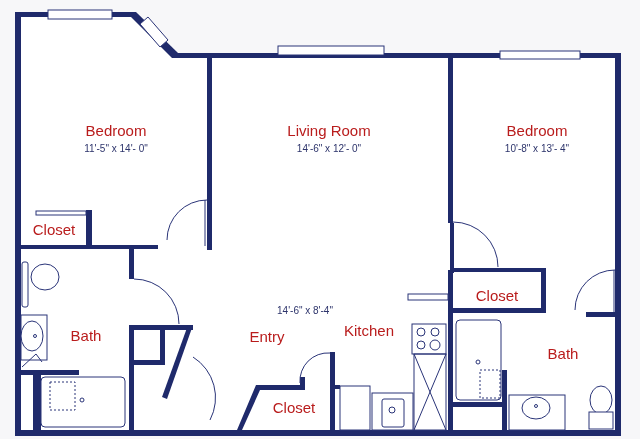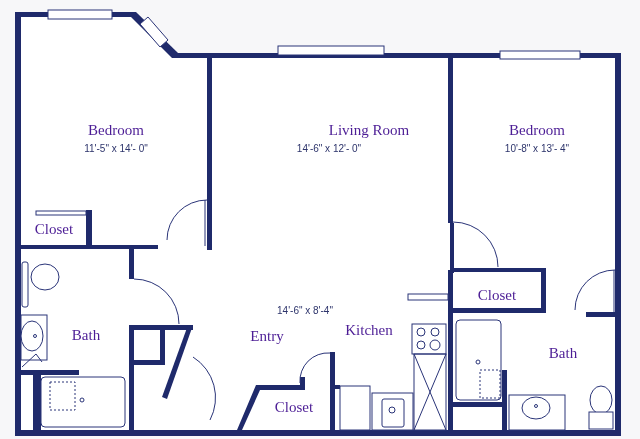--- a/index.html
+++ b/index.html
@@ -2,21 +2,21 @@
 <html><head>
 <meta charset="utf-8">
 <style>
   html, body { margin: 0; padding: 0; background: #f7f7f9; }
   body { width: 640px; height: 439px; overflow: hidden; position: relative; }
   #plan { position: absolute; left: 0; top: 0; width: 640px; height: 439px; }
   .wall { fill: #1f2a6b; }
   .thin { stroke: #2a3478; stroke-width: 1; fill: none; }
   .fix { stroke: #2a3478; stroke-width: 1; fill: #fff; }
   .win { stroke: #2a3478; stroke-width: 1; fill: #fff; }
-  .label { position: absolute; color: #4c1d95; font-family: Liberation Serif, serif; white-space: nowrap; transform: translateX(-50%); }
+  .label { position: absolute; color: #b91c1c; font-family: Liberation Sans, sans-serif; white-space: nowrap; transform: translateX(-50%); }
   .room { font-size: 15px; }
   .dim { font-size: 10px; font-family: "Liberation Sans", "DejaVu Sans", sans-serif; color: #2d346b; }
 </style>
 </head>
 <body>
 
 <svg id="plan" viewBox="0 0 640 439" xmlns="http://www.w3.org/2000/svg">
 
   <path d="M17 14 L133 14 L178 55 L620 55 L620 433 L17 433 Z" fill="#ffffff"></path>
 
@@ -119,21 +119,21 @@
     <ellipse class="fix" cx="536" cy="408" rx="14" ry="11"></ellipse>
     <circle class="thin" cx="536" cy="406" r="1.5"></circle>
     <ellipse class="fix" cx="601" cy="400" rx="11" ry="14"></ellipse>
     <rect class="fix" x="589" y="412" width="24" height="17"></rect>
   </g>
 </svg>
 
 <div class="label room" style="left:116px;top:122px;">Bedroom</div>
 <div class="label dim" style="left:116px;top:143px;">11'-5" x 14'- 0"</div>
 
-<div class="label room" style="left:329px;top:122px;margin-left:40px;">Living Room</div>
+<div class="label room" style="left:329px;top:122px;">Living Room</div>
 <div class="label dim" style="left:329px;top:143px;">14'-6" x 12'- 0"</div>
 
 <div class="label room" style="left:537px;top:122px;">Bedroom</div>
 <div class="label dim" style="left:537px;top:143px;">10'-8" x 13'- 4"</div>
 
 <div class="label room" style="left:54px;top:221px;">Closet</div>
 <div class="label room" style="left:497px;top:287px;">Closet</div>
 <div class="label room" style="left:86px;top:327px;">Bath</div>
 <div class="label room" style="left:239px;top:328px;margin-left:28px;">Entry</div>
 <div class="label dim" style="left:305px;top:305px;">14'-6" x 8'-4"</div>

